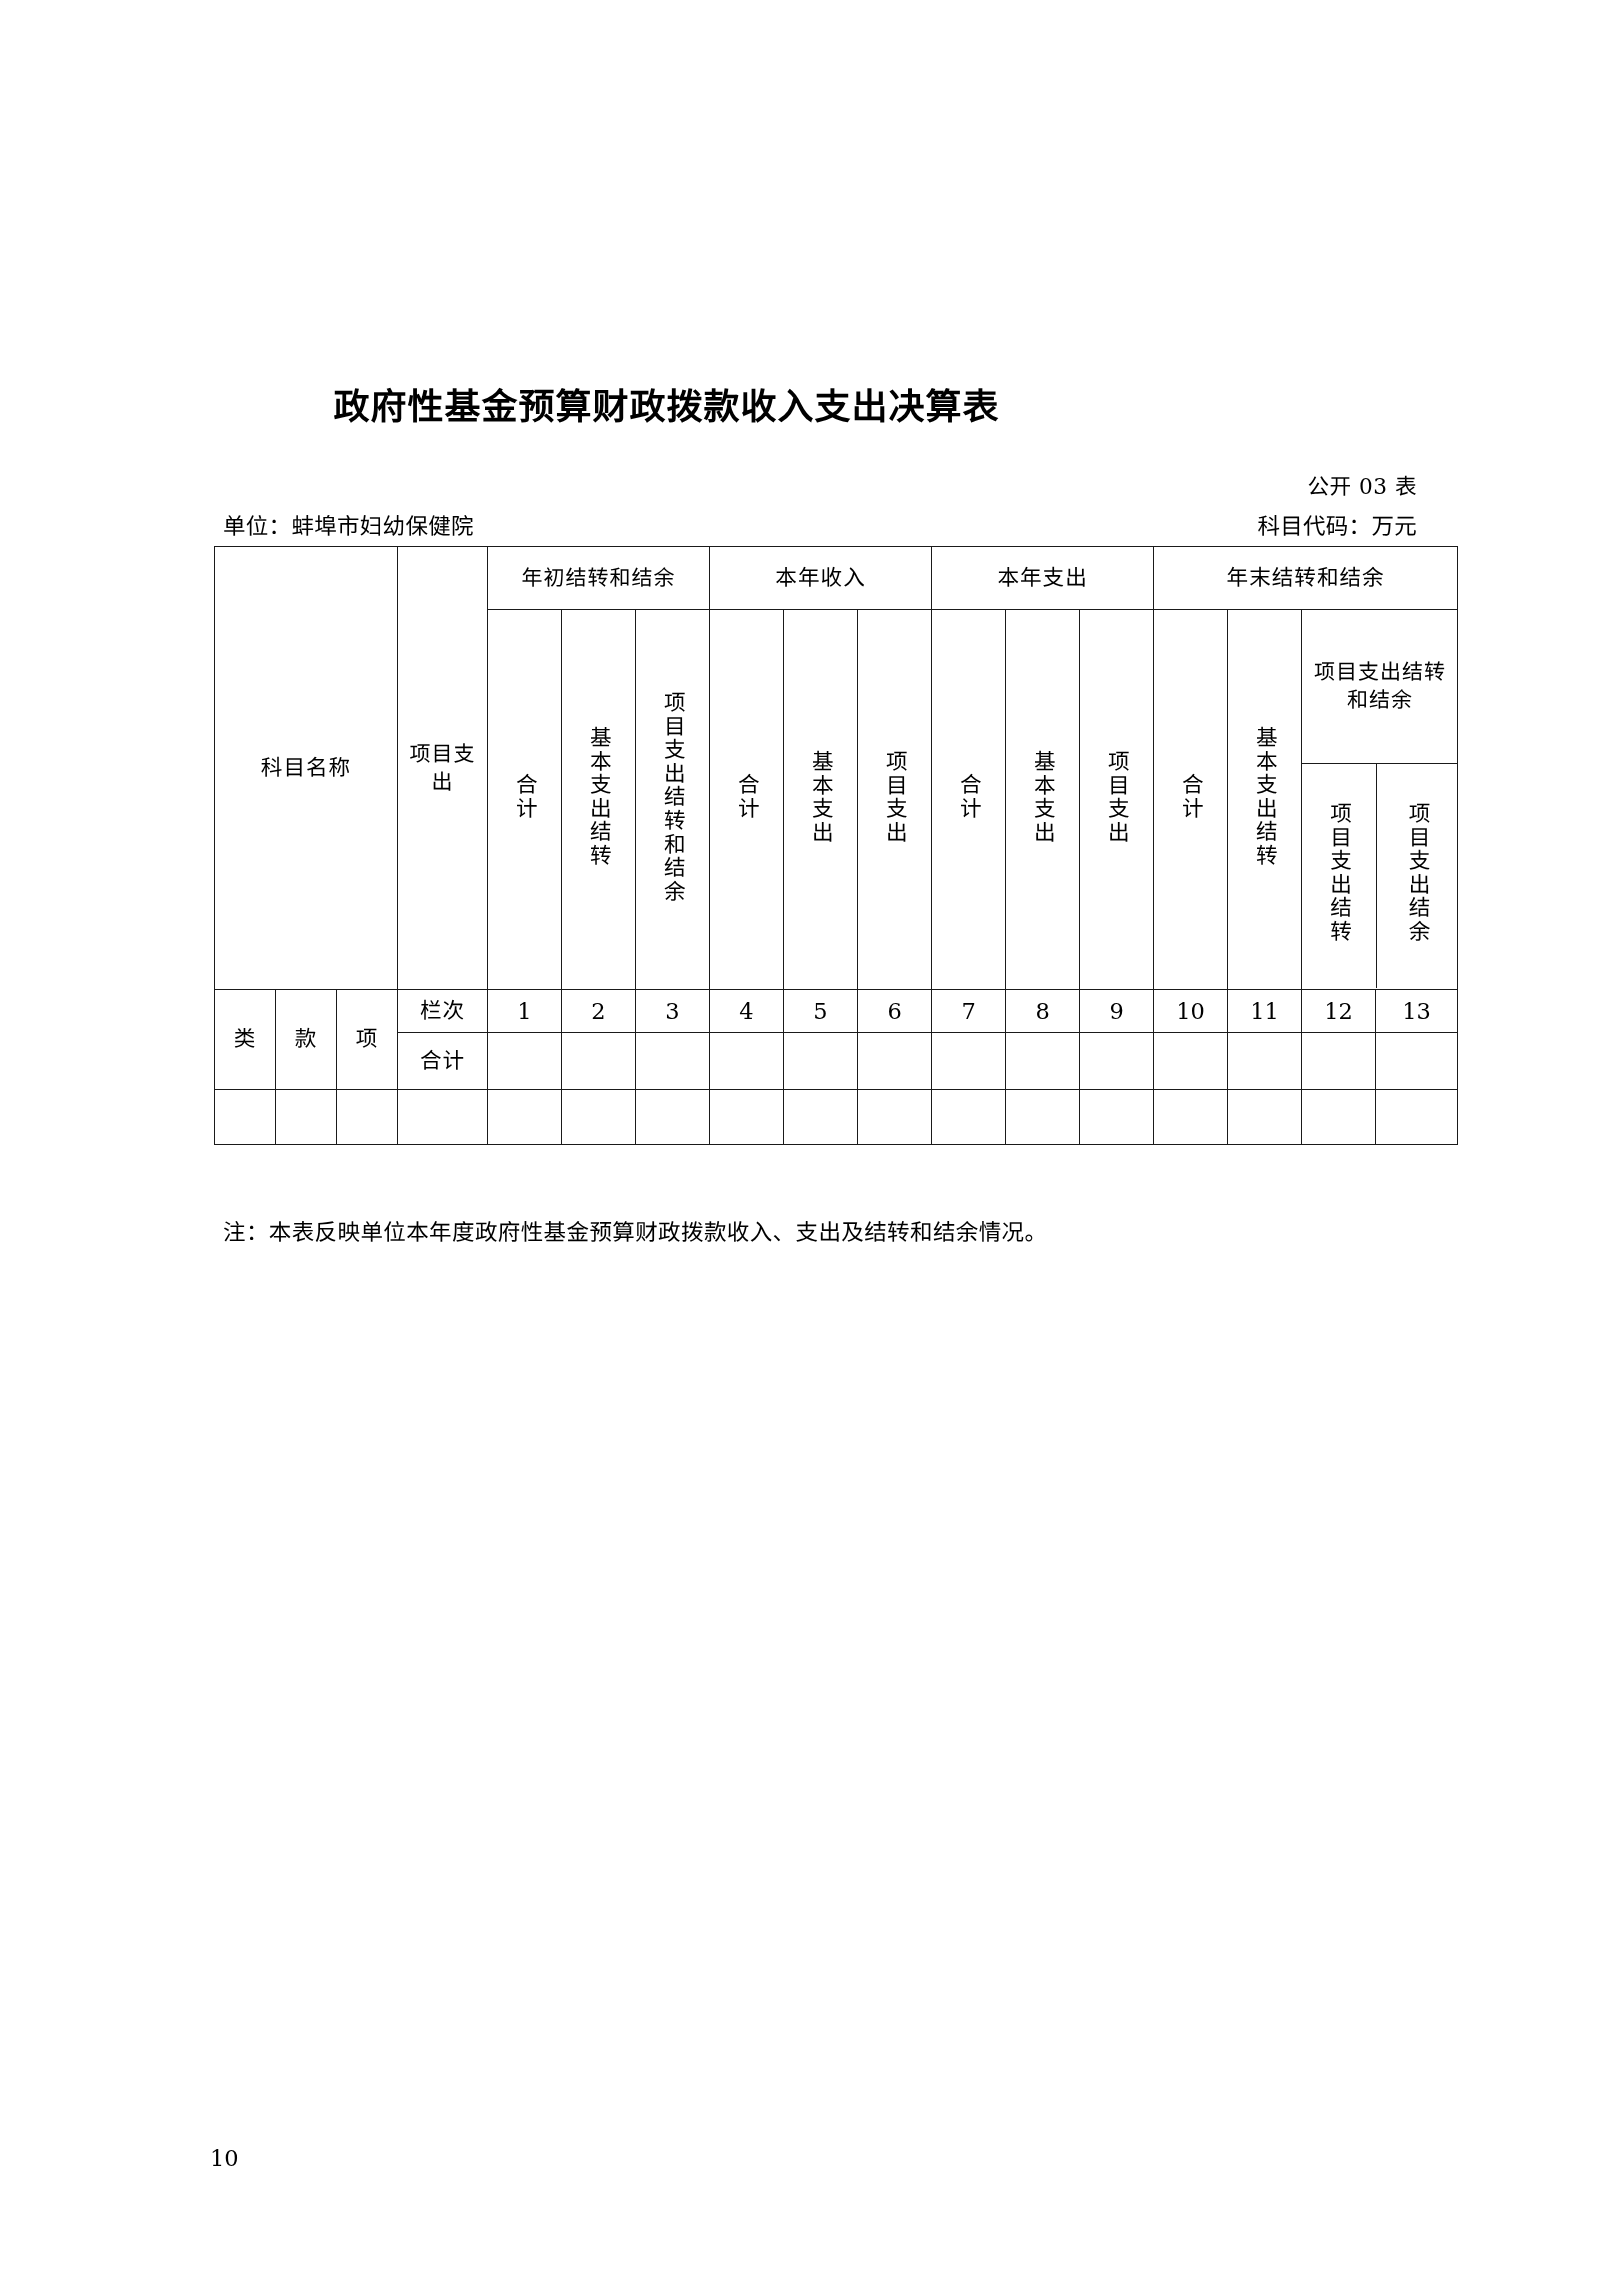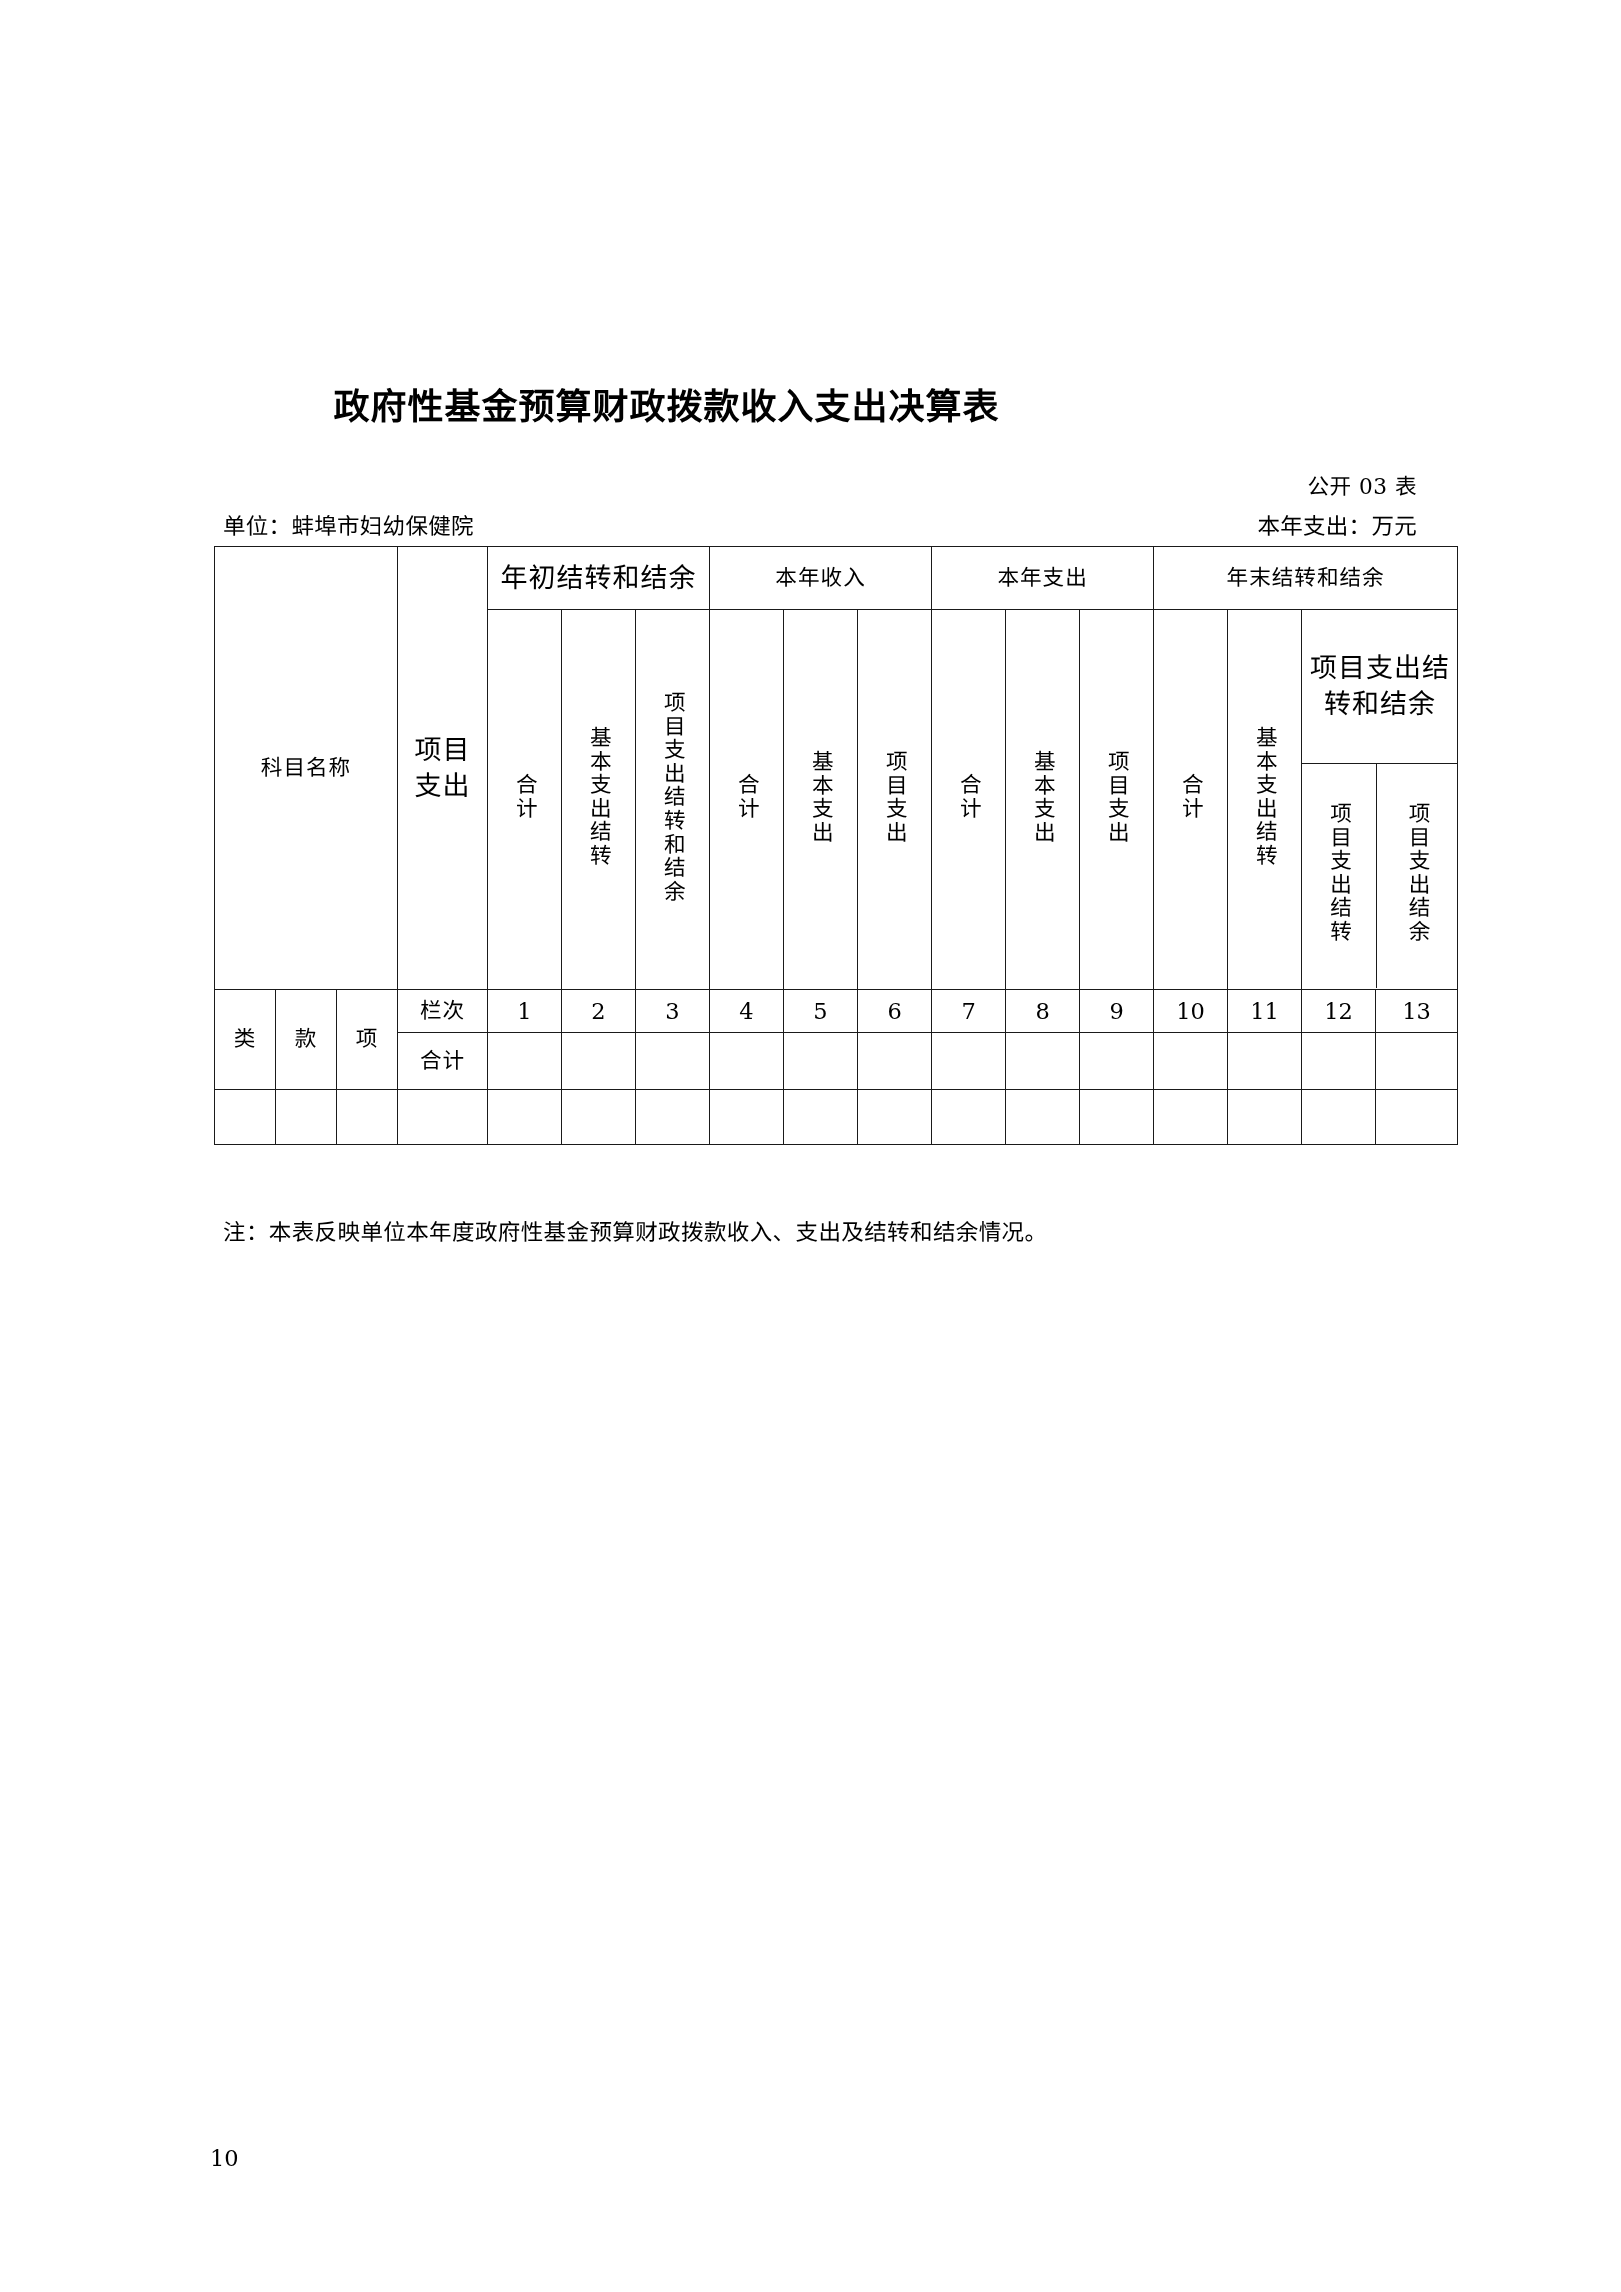--- a/index.html
+++ b/index.html
@@ -96,21 +96,21 @@
   .htext {
     display: inline-block;
     line-height: 1.3;
     letter-spacing: 1px;
     font-size: 21.6px;
   }
   .htext-wrap {
     display: block;
     line-height: 1.35;
     letter-spacing: 1px;
-    font-size: 27px;
+    font-size: 21px;
     padding: 3.9px 5.9px;
   }
 
   
   .r-group  { height: 63px; }
   .r-sub    { height: 380px; }
   .r-lanci  { height: 43px; }
   .r-heji   { height: 57px; }
   .r-blank  { height: 55px; }
 
@@ -146,21 +146,21 @@
 <body>
 
 <div class="page">
 
   <div class="doc-title">政府性基金预算财政拨款收入支出决算表</div>
 
   <div class="form-no">公开 03 表</div>
 
   <div class="meta-row">
     <div class="meta-left">单位：蚌埠市妇幼保健院</div>
-    <div class="meta-right">本年支出：万元</div>
+    <div class="meta-right">科目代码：万元</div>
   </div>
 
   <div class="table-wrap">
     <table class="fin">
       <colgroup>
         <col style="width:61px">
         <col style="width:61px">
         <col style="width:61px">
         <col style="width:90px">
         <col style="width:74px">

